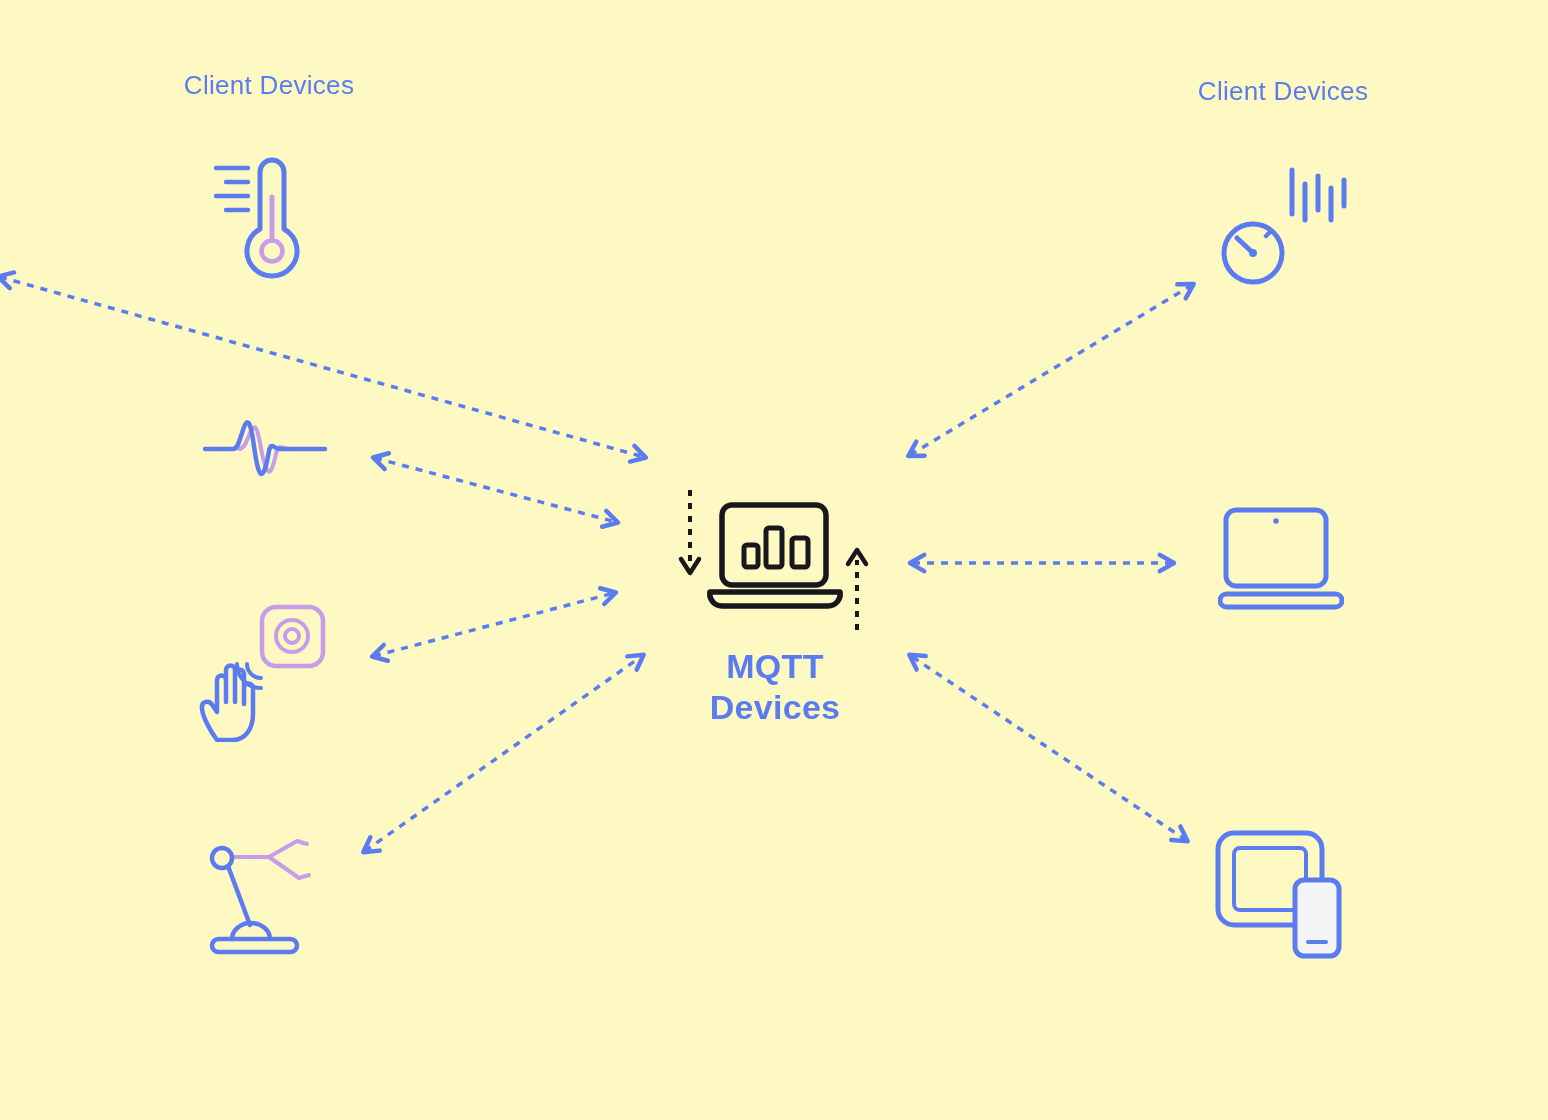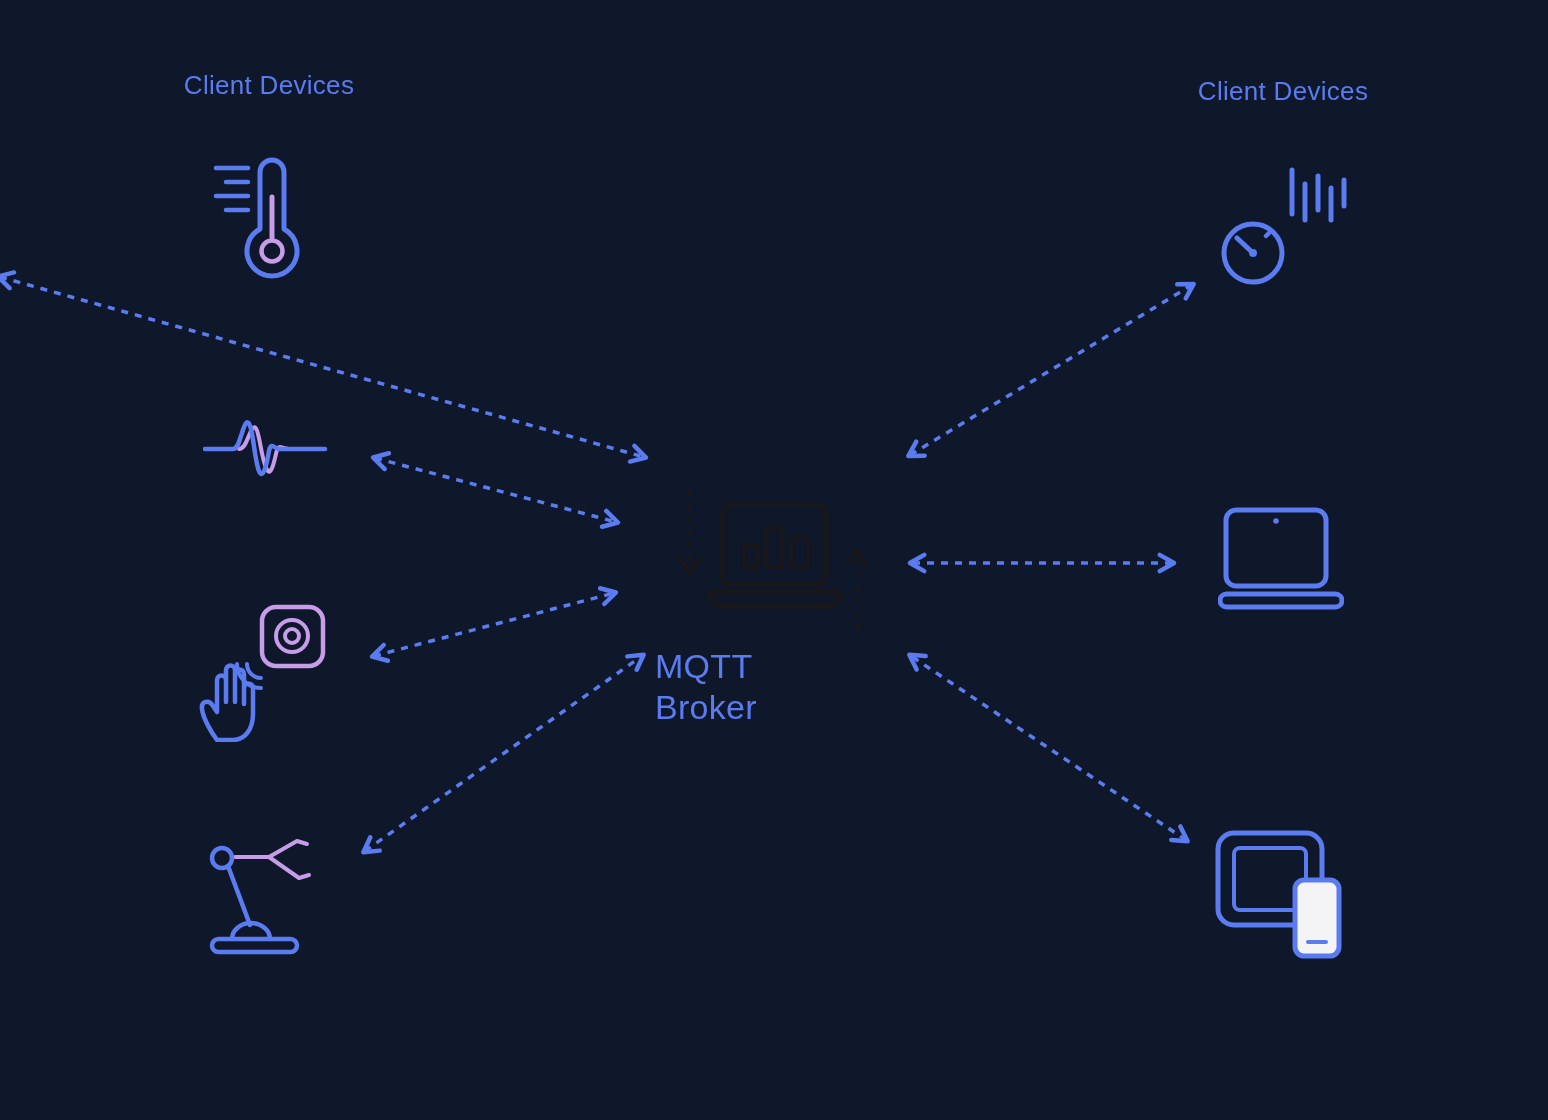--- a/index.html
+++ b/index.html
@@ -1,29 +1,29 @@
 <!DOCTYPE html>
 <html><head>
 <meta charset="utf-8">
 <style>
   * { margin:0; padding:0; box-sizing:border-box; }
   html, body { width:1548px; height:1120px; }
   body { background:#f4f4f6; font-family:"Liberation Sans", sans-serif; }
-  .canvas { position:relative; width:1548px; height:1120px; background:#0f172a; overflow:hidden; }
+  .canvas { position:relative; width:1548px; height:1120px; background:#fef9c3; overflow:hidden; }
   .overlay { position:absolute; left:0; top:0; width:1548px; height:1120px; }
   .label {
     position:absolute; color:#5b7cf0; font-size:26px; font-weight:500;
     text-align:center; line-height:30px; letter-spacing:0.3px;
   }
   .label span { display:block; }
   .icon { position:absolute; }
   .icon svg { display:block; width:100%; height:100%; }
   .broker-label {
-    position:absolute; left:655px; top:646px; width:240px; text-align:left;
-    color:#5b7cf0; font-size:34px; font-weight:400; line-height:41px; letter-spacing:0.3px;
+    position:absolute; left:655px; top:646px; width:240px; text-align:center;
+    color:#5b7cf0; font-size:34px; font-weight:700; line-height:41px; letter-spacing:0.3px;
   }
   .broker-label span { display:block; }
 </style>
 </head>
 <body>
 
 <div class="canvas">
 
   <svg class="overlay" viewBox="0 0 1548 1120">
     <defs>
@@ -163,16 +163,16 @@
       <g stroke="#17171c" stroke-width="5" stroke-linejoin="round">
         <rect x="42" y="47" width="14" height="22" rx="3"></rect>
         <rect x="64" y="30" width="16" height="39" rx="3"></rect>
         <rect x="90" y="40" width="16" height="29" rx="3"></rect>
       </g>
     </svg>
   </figure>
 
   <div class="broker-label">
     <span>MQTT</span>
-    <span>Broker</span>
+    <span>Devices</span>
   </div>
 
 </div>
 
 </body></html>

